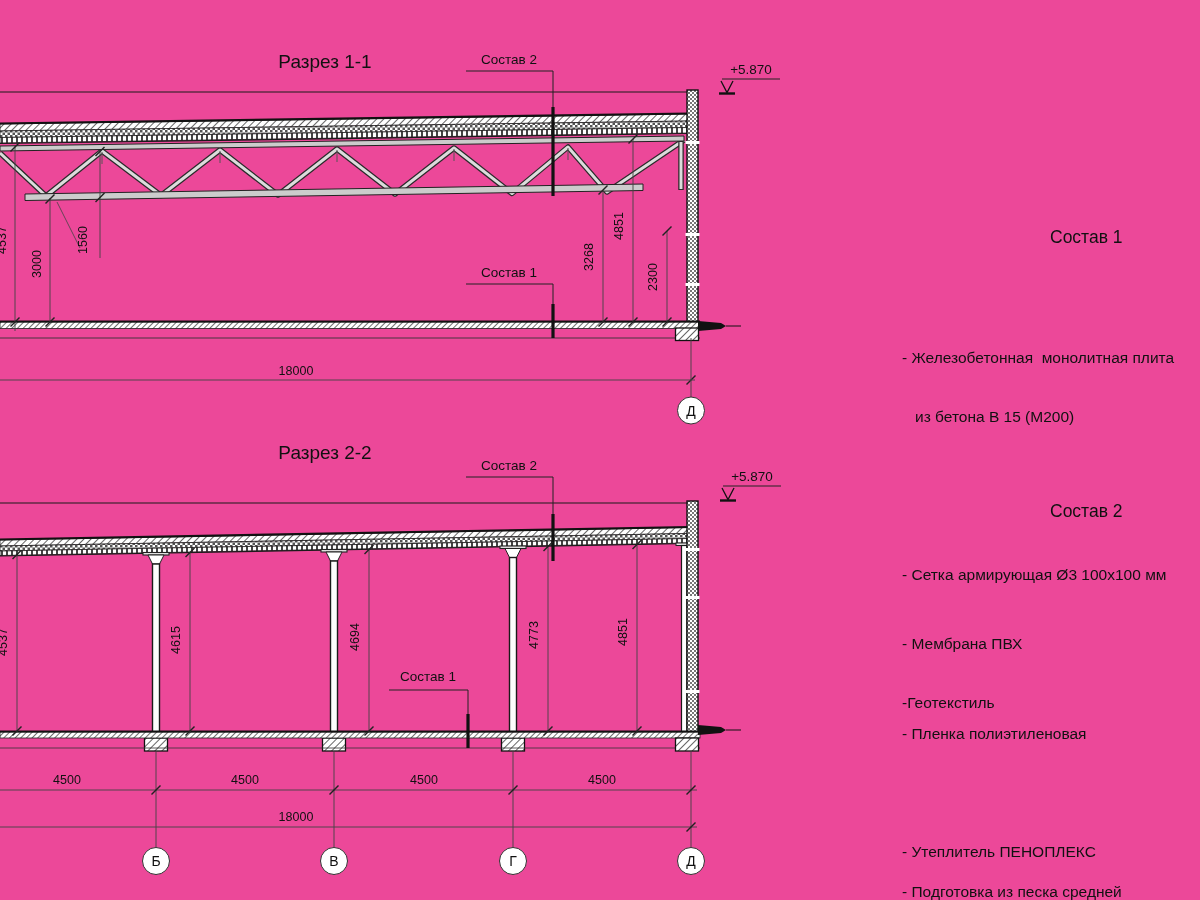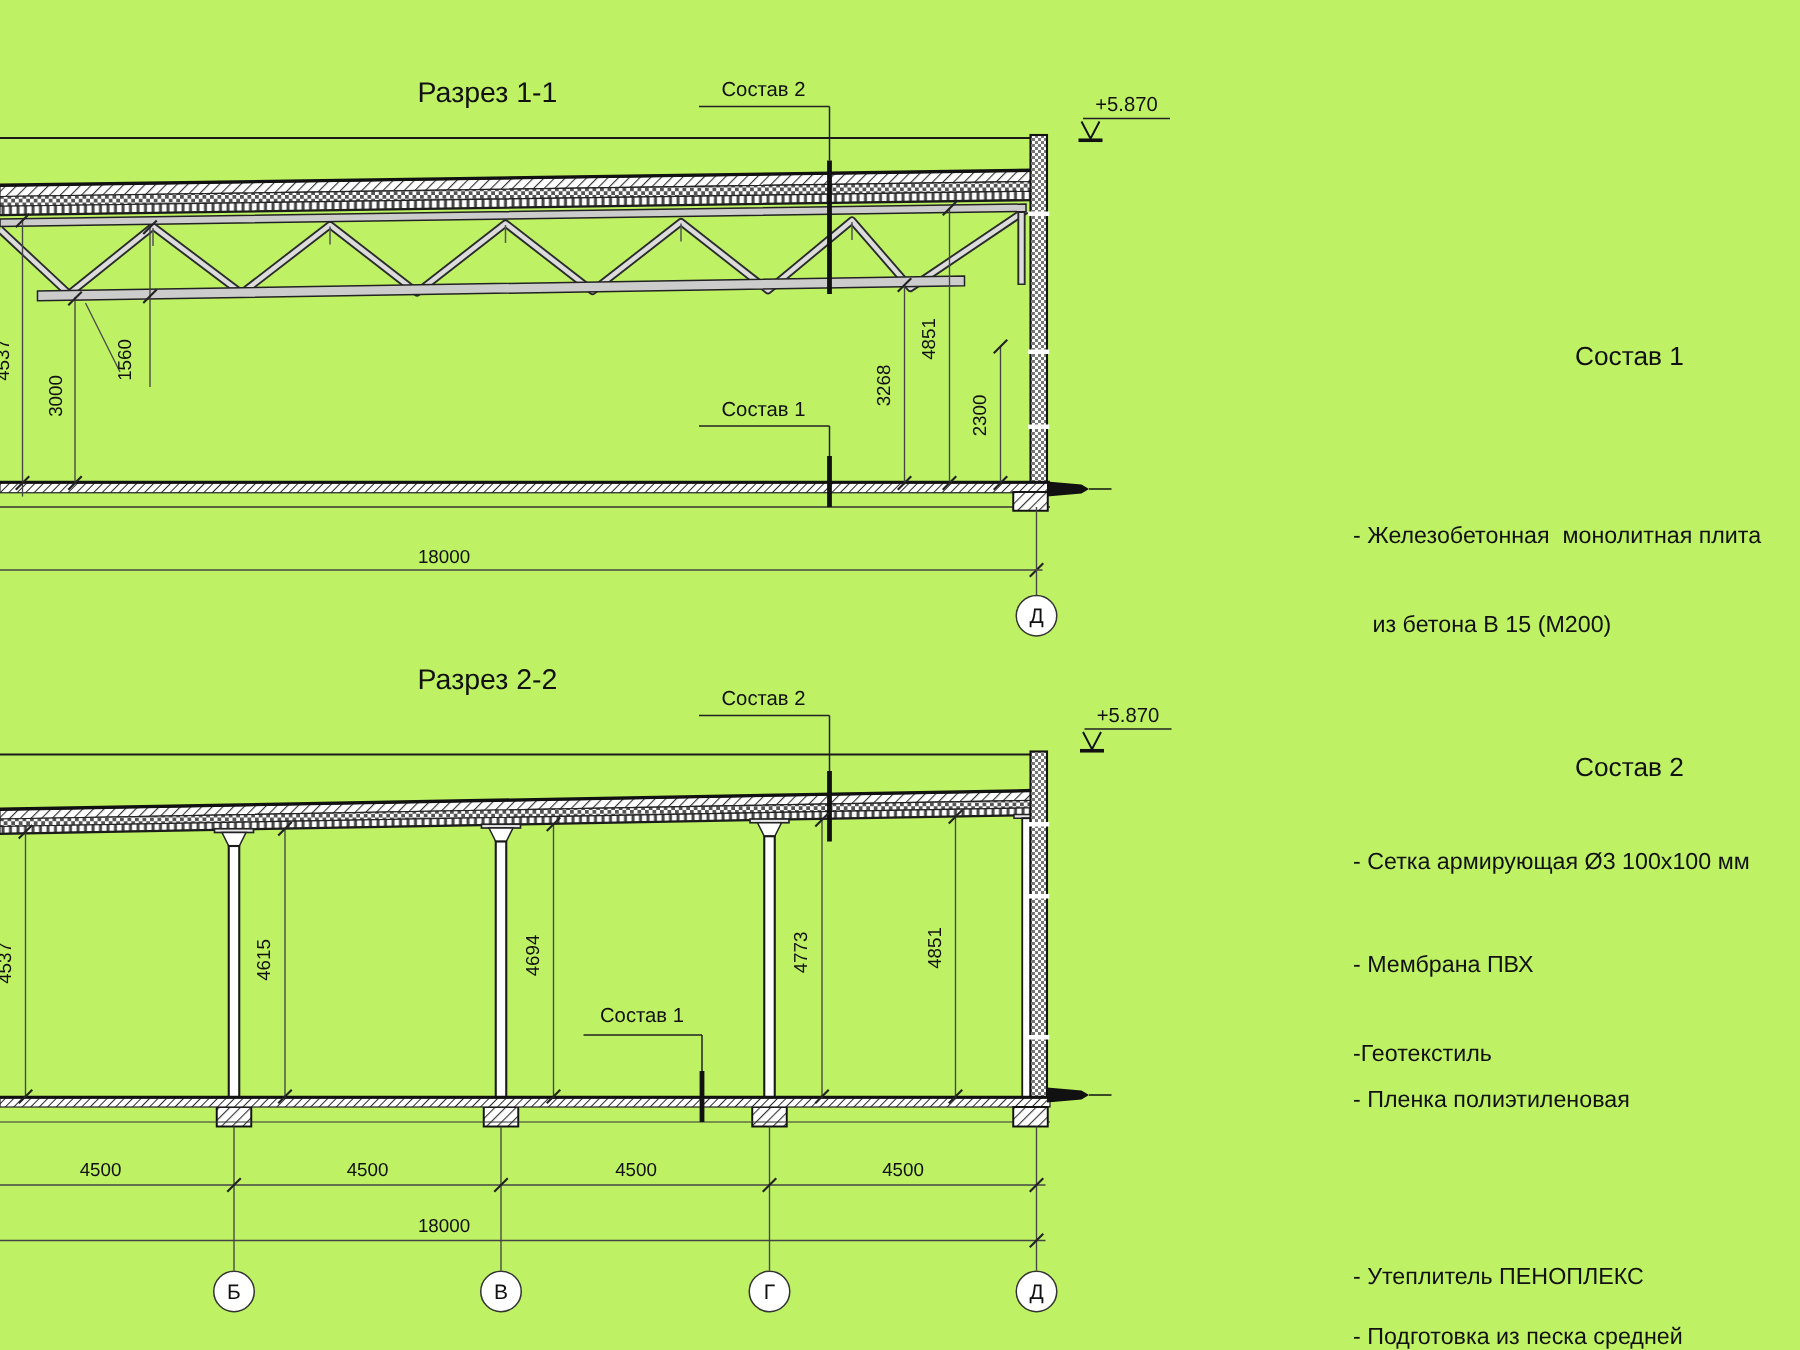--- a/index.html
+++ b/index.html
@@ -1,16 +1,16 @@
 <!DOCTYPE html>
 <html><head>
 <meta charset="utf-8">
 <style>
   html,body{margin:0;padding:0;background:#fff;}
-  .canvas{position:relative;width:1200px;height:900px;background:#bef264;overflow:hidden;
+  .canvas{position:relative;width:1200px;height:900px;background:#ec4899;overflow:hidden;
           font-family:"Liberation Sans",sans-serif;color:#111;}
   .sheet-svg{position:absolute;left:0;top:0;}
   svg text{fill:#111;font-family:"Liberation Sans",sans-serif;}
   .t-title{font-size:19px;}
   .t-dim{font-size:12.5px;}
   .t-call{font-size:13.5px;}
   .t-grid{font-size:14px;}
   .legend{position:absolute;width:312px;padding-left:12px;box-sizing:border-box;
           font-size:15.5px;line-height:19.5px;white-space:pre;}
   .legend-title{font-size:17.5px;line-height:21px;margin-left:148px;white-space:nowrap;}

